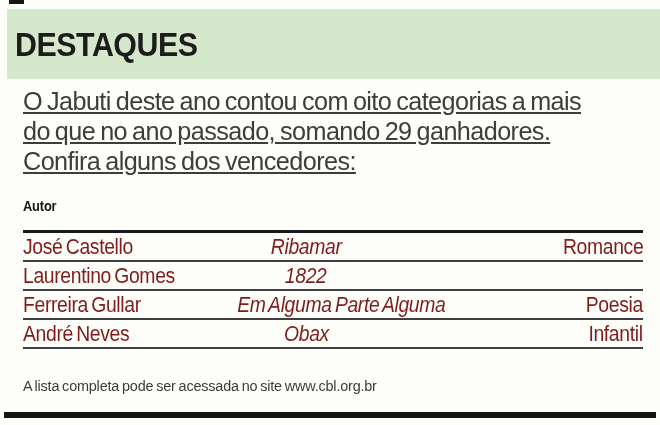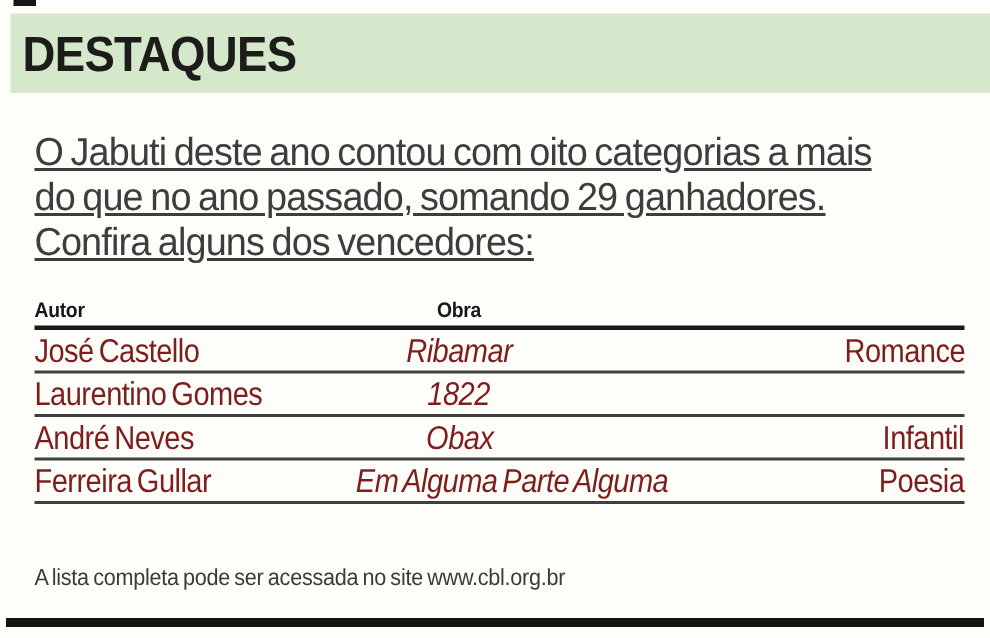--- a/index.html
+++ b/index.html
@@ -18,21 +18,21 @@
     position: absolute;
     left: 9px; top: 0;
     width: 15px; height: 4px;
     background: #161616;
   }
 
   
   .band {
     position: absolute;
     left: 7px; right: 0; top: 9px;
-    height: 53px;
+    height: 70px;
     background: #d6e8cc;
     display: flex;
     align-items: center;
     padding-left: 8px;
     box-sizing: border-box;
   }
   .band h1 {
     margin: 0;
     font-size: 33px;
     font-weight: 700;
@@ -67,21 +67,21 @@
   .winners {
     position: absolute;
     left: 23px; top: 196px;
     width: 620px;
   }
   .thead {
     display: grid;
     grid-template-columns: 200px 166px 254px;
     align-items: end;
     height: 18px;
-    padding-bottom: 3px;
+    padding-bottom: 16px;
     border-bottom: 3px solid #191919;
     font-size: 14px;
     font-weight: 700;
     color: #161616;
   }
   .row {
     display: grid;
     grid-template-columns: 200px 166px 254px;
     align-items: center;
     height: 27px;
@@ -136,45 +136,44 @@
 
   <div class="intro">
     <span class="line">O Jabuti deste ano contou com oito categorias a mais</span>
     <span class="line">do que no ano passado, somando 29 ganhadores.</span>
     <span class="line">Confira alguns dos vencedores:</span>
   </div>
 
   <div class="winners">
     <div class="thead">
       <div class="c-left"><span class="cx cx-l">Autor</span></div>
-      <div class="c-mid"><span class="cx cx-c">Obra</span></div>
     </div>
     <div id="table-body">
   <div class="row">
     <div class="c-left"><span class="cx cx-l">José Castello</span></div>
     <div class="c-mid"><span class="cx cx-c obra">Ribamar</span></div>
     <div class="c-right"><span class="cx cx-r">Romance</span></div>
   </div>
 
 
   <div class="row">
     <div class="c-left"><span class="cx cx-l">Laurentino Gomes</span></div>
     <div class="c-mid"><span class="cx cx-c obra">1822</span></div>
   </div>
 
   <div class="row">
+    <div class="c-left"><span class="cx cx-l">Ferreira Gullar</span></div>
+    <div class="c-mid"><span class="cx cx-c obra">Em Alguma Parte Alguma</span></div>
+    <div class="c-right"><span class="cx cx-r">Poesia</span></div>
+  </div>
+
+  <div class="row">
     <div class="c-left"><span class="cx cx-l">André Neves</span></div>
     <div class="c-mid"><span class="cx cx-c obra">Obax</span></div>
     <div class="c-right"><span class="cx cx-r">Infantil</span></div>
-  </div>
-
-  <div class="row">
-    <div class="c-left"><span class="cx cx-l">Ferreira Gullar</span></div>
-    <div class="c-mid"><span class="cx cx-c obra">Em Alguma Parte Alguma</span></div>
-    <div class="c-right"><span class="cx cx-r">Poesia</span></div>
   </div>
 </div>
   </div>
 
   <div class="note">A lista completa pode ser acessada no site www.cbl.org.br</div>
 
   <div class="bottom-rule"></div>
 
 </div>
 

